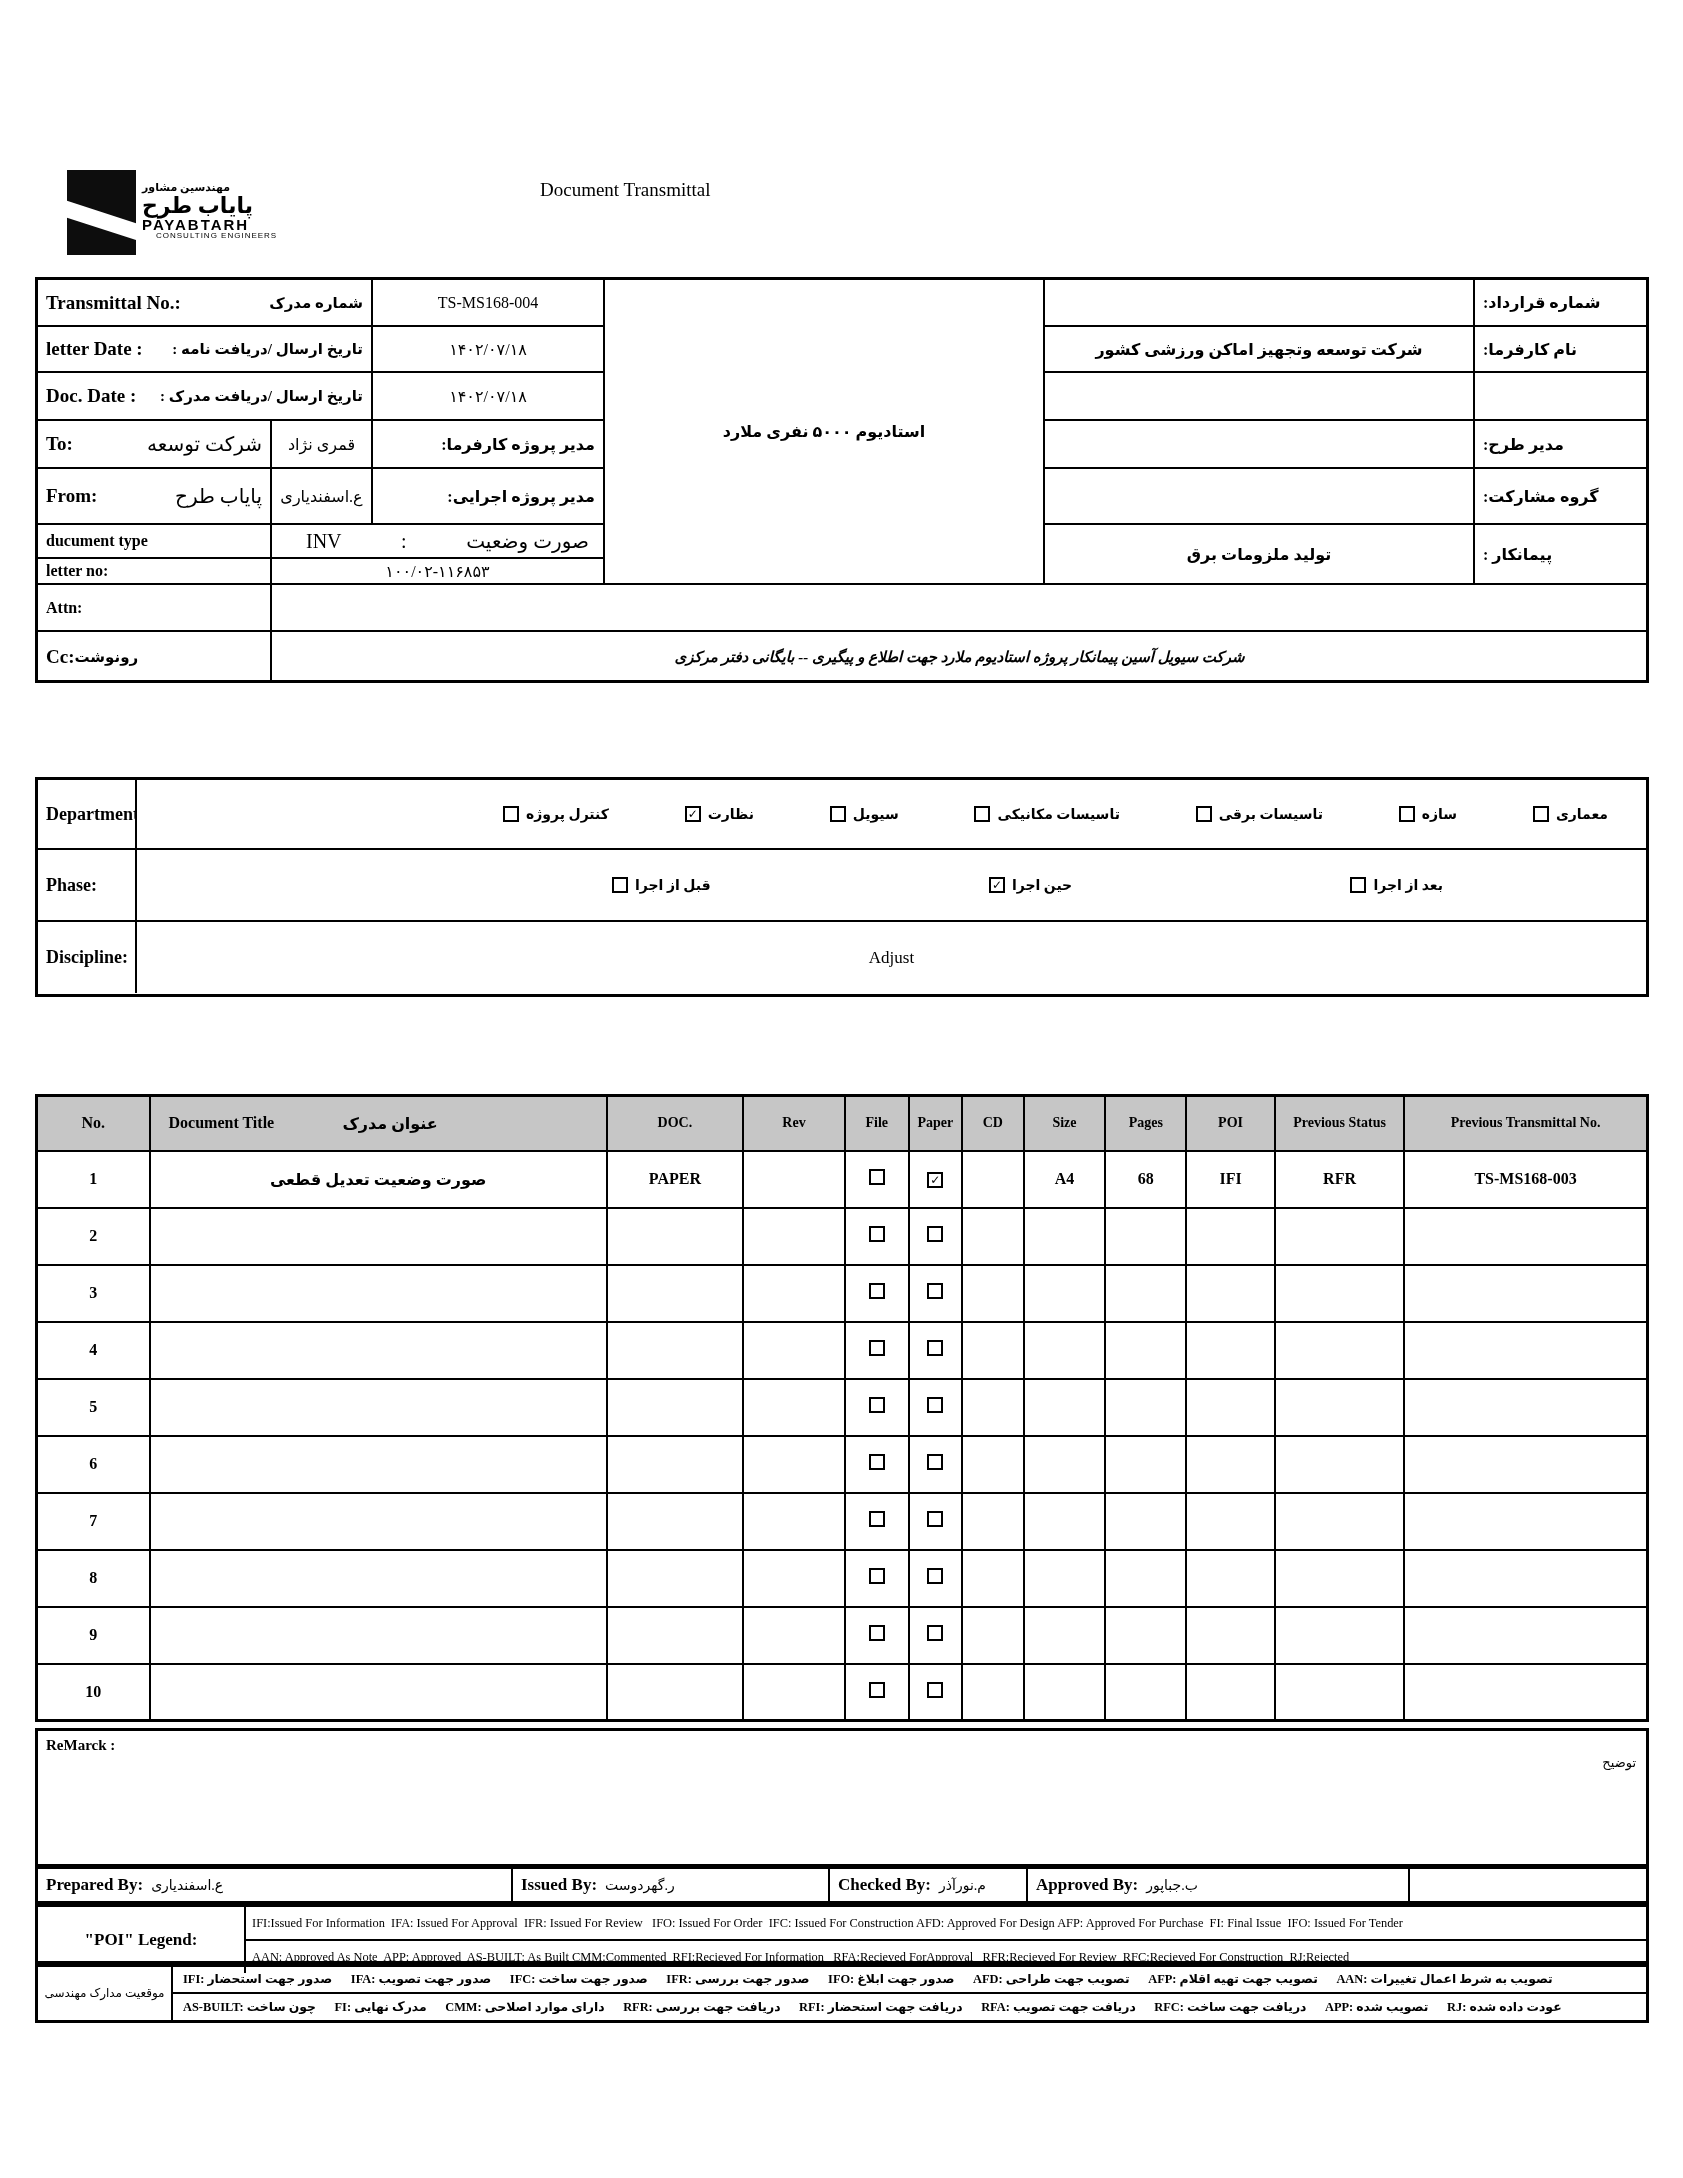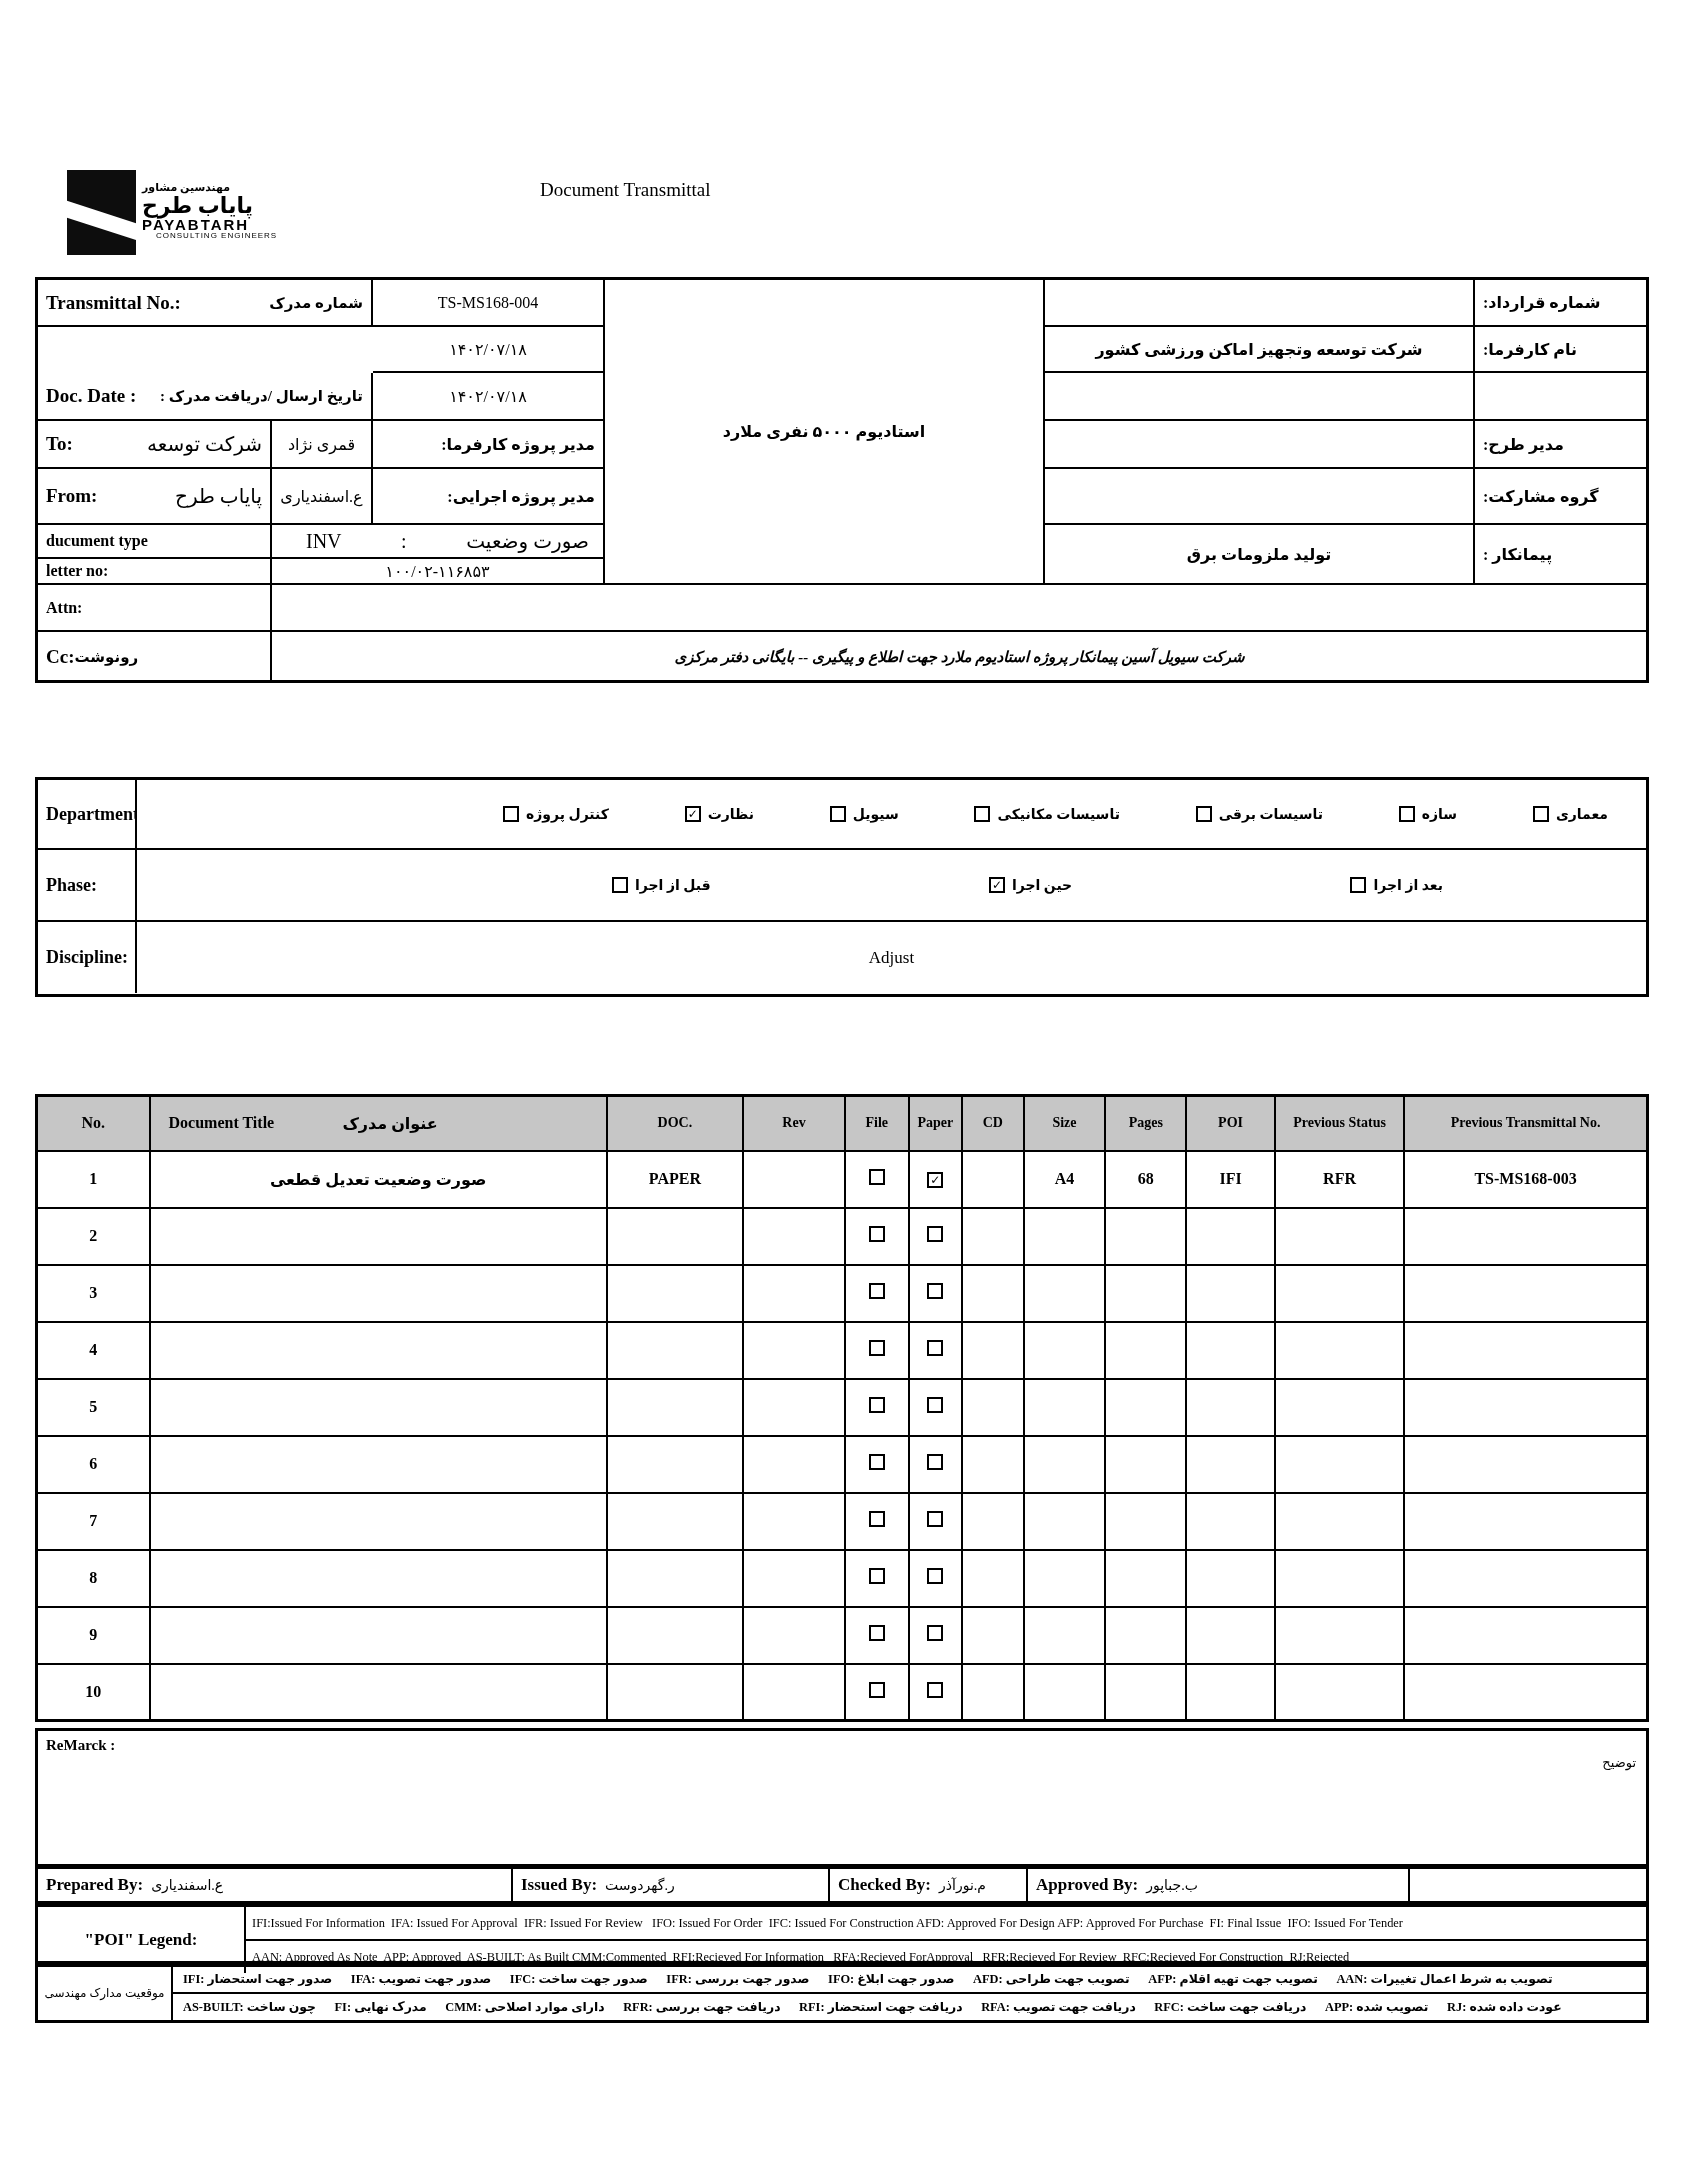--- a/index.html
+++ b/index.html
@@ -111,20 +111,24 @@
   </div>
   <div class="doc-title">Document Transmittal</div>
 
   <div class="info-grid">
     <div class="cell c-between" style="grid-area:1/1/2/3">
       <span class="en-lab">Transmittal No.:</span>
       <span class="fa-lab">شماره مدرک</span>
     </div>
     <div class="cell c-center val" style="grid-area:1/3/2/4">TS-MS168-004</div>
 
+    <div class="cell c-between" style="grid-area:2/1/3/3">
+      <span class="en-lab">letter Date :</span>
+      <span class="fa-lab">تاریخ ارسال /دریافت نامه :</span>
+    </div>
     <div class="cell c-center val ltr" style="grid-area:2/3/3/4">۱۴۰۲/۰۷/۱۸</div>
 
     <div class="cell c-between" style="grid-area:3/1/4/3">
       <span class="en-lab">Doc. Date   :</span>
       <span class="fa-lab">تاریخ ارسال /دریافت مدرک :</span>
     </div>
     <div class="cell c-center val ltr" style="grid-area:3/3/4/4">۱۴۰۲/۰۷/۱۸</div>
 
     <div class="cell c-between" style="grid-area:4/1/5/2">
       <span class="en-lab">To:</span>

